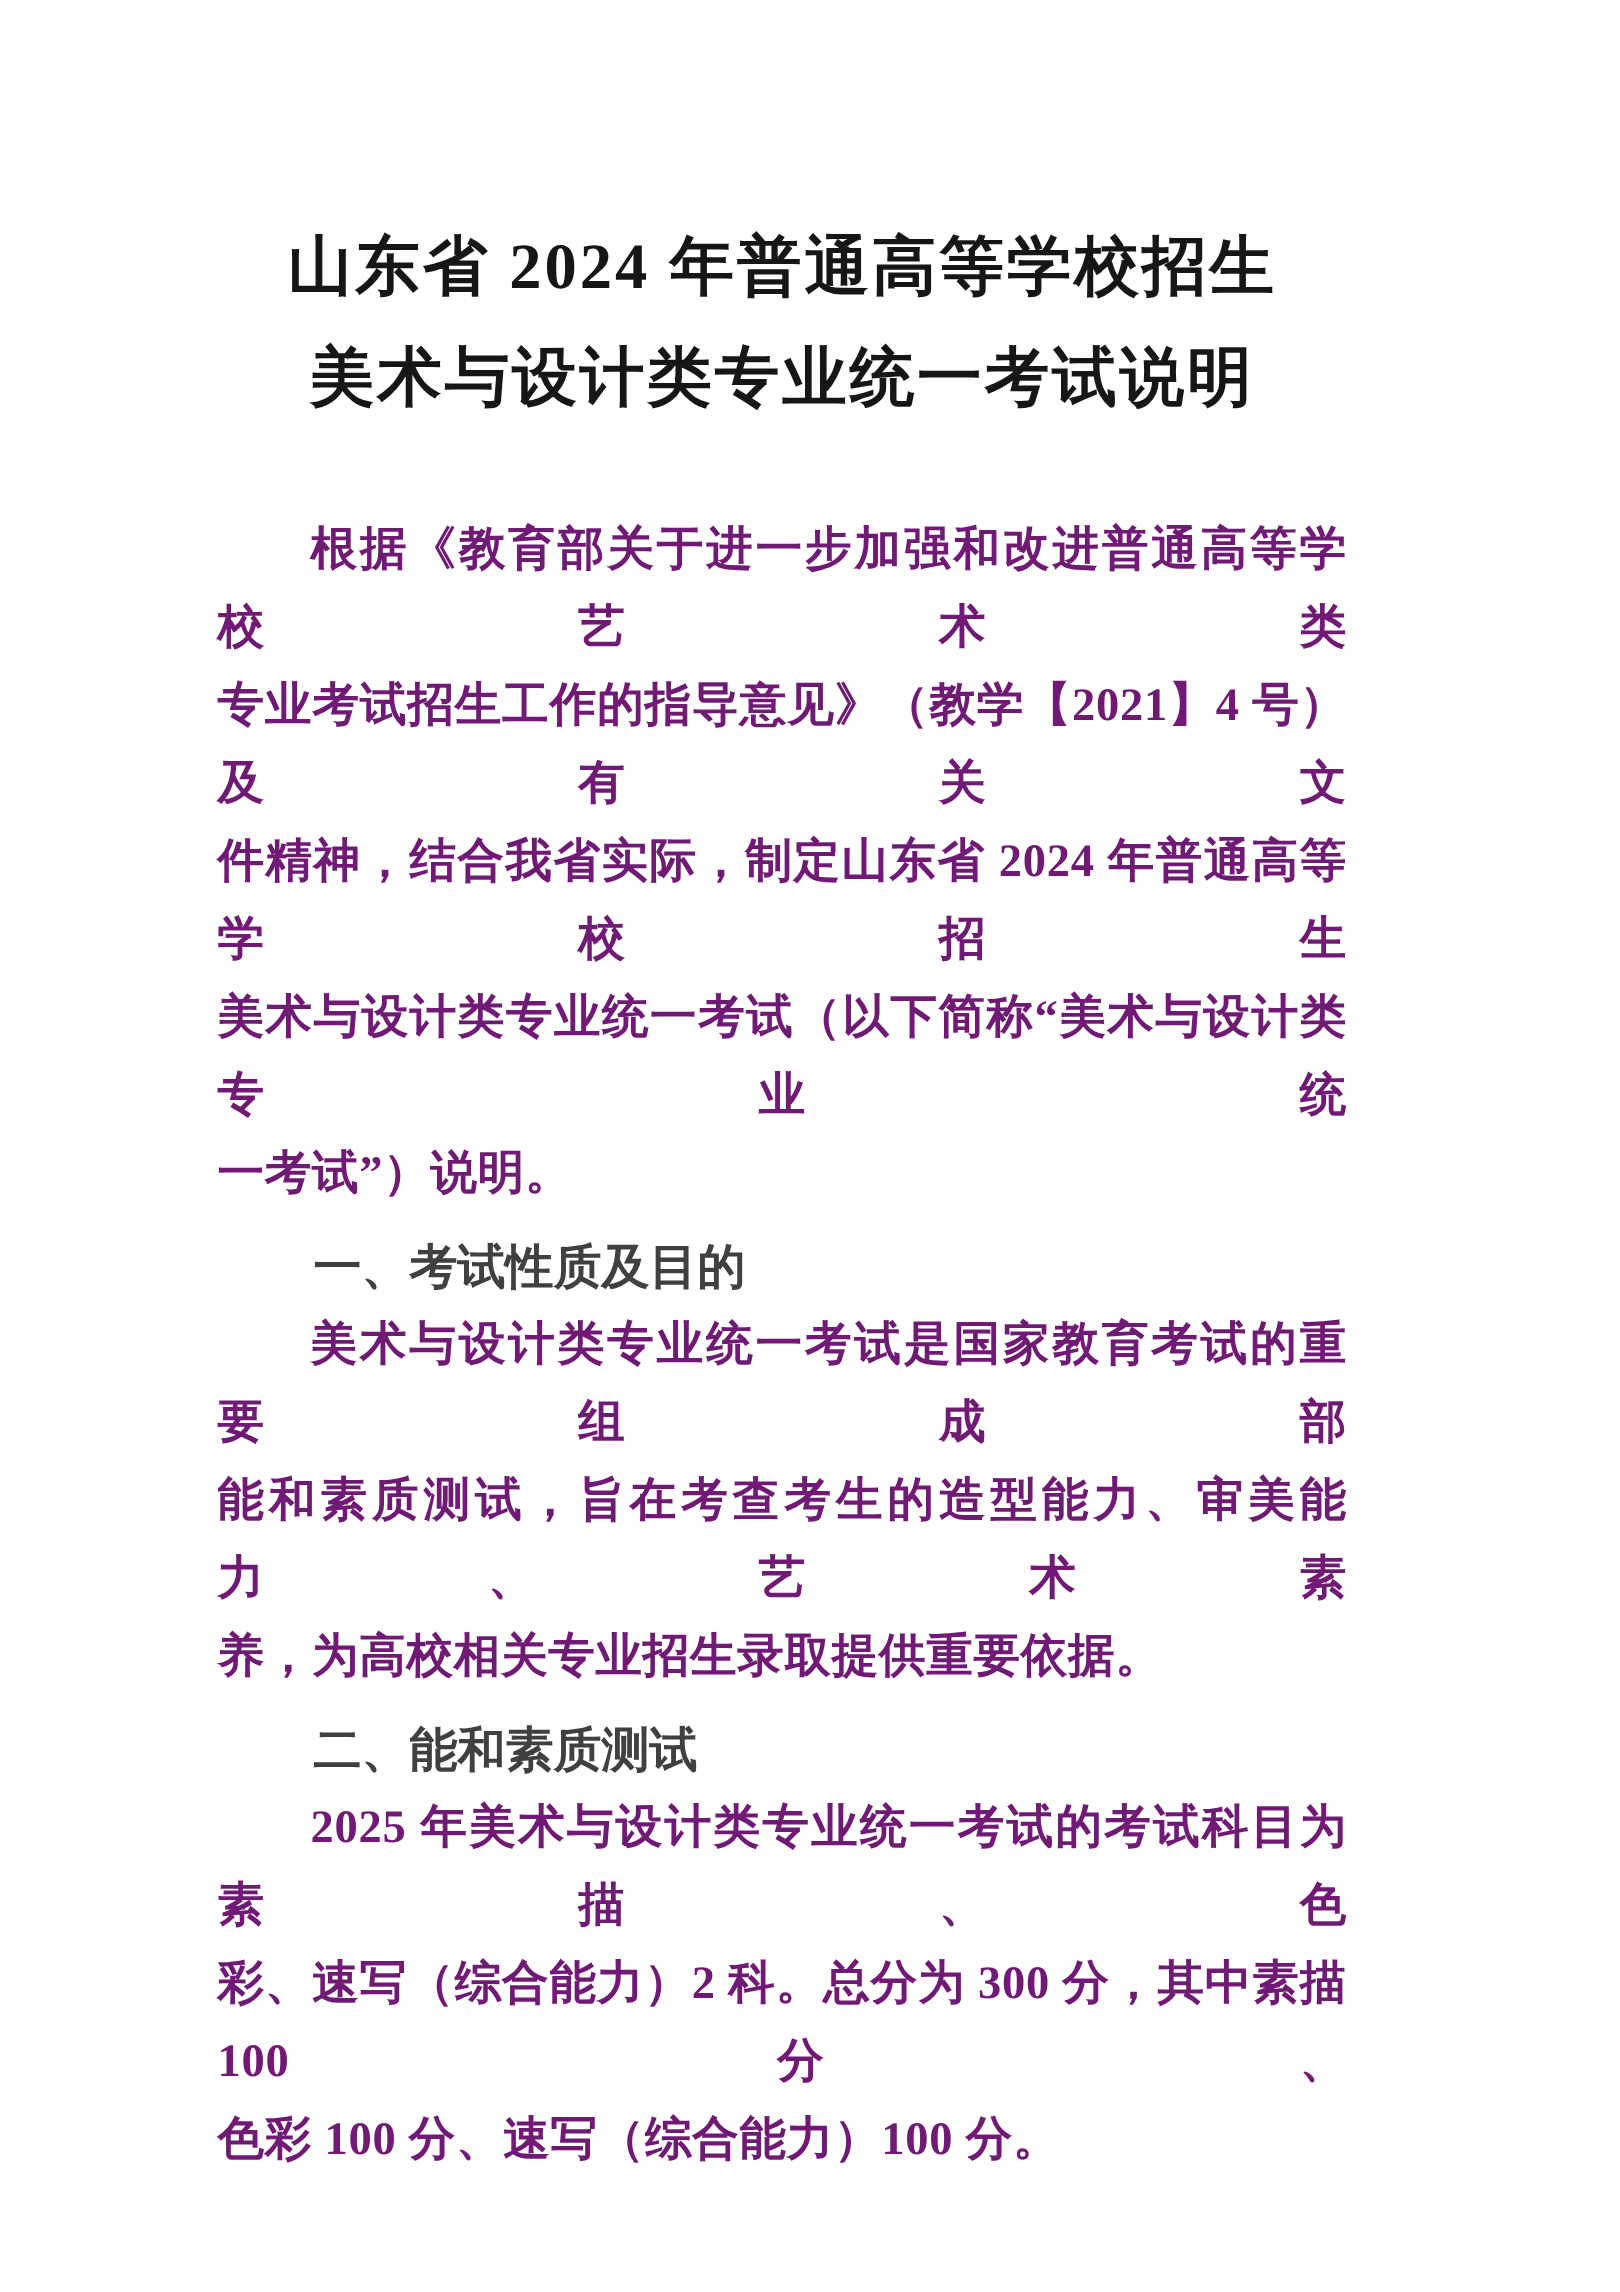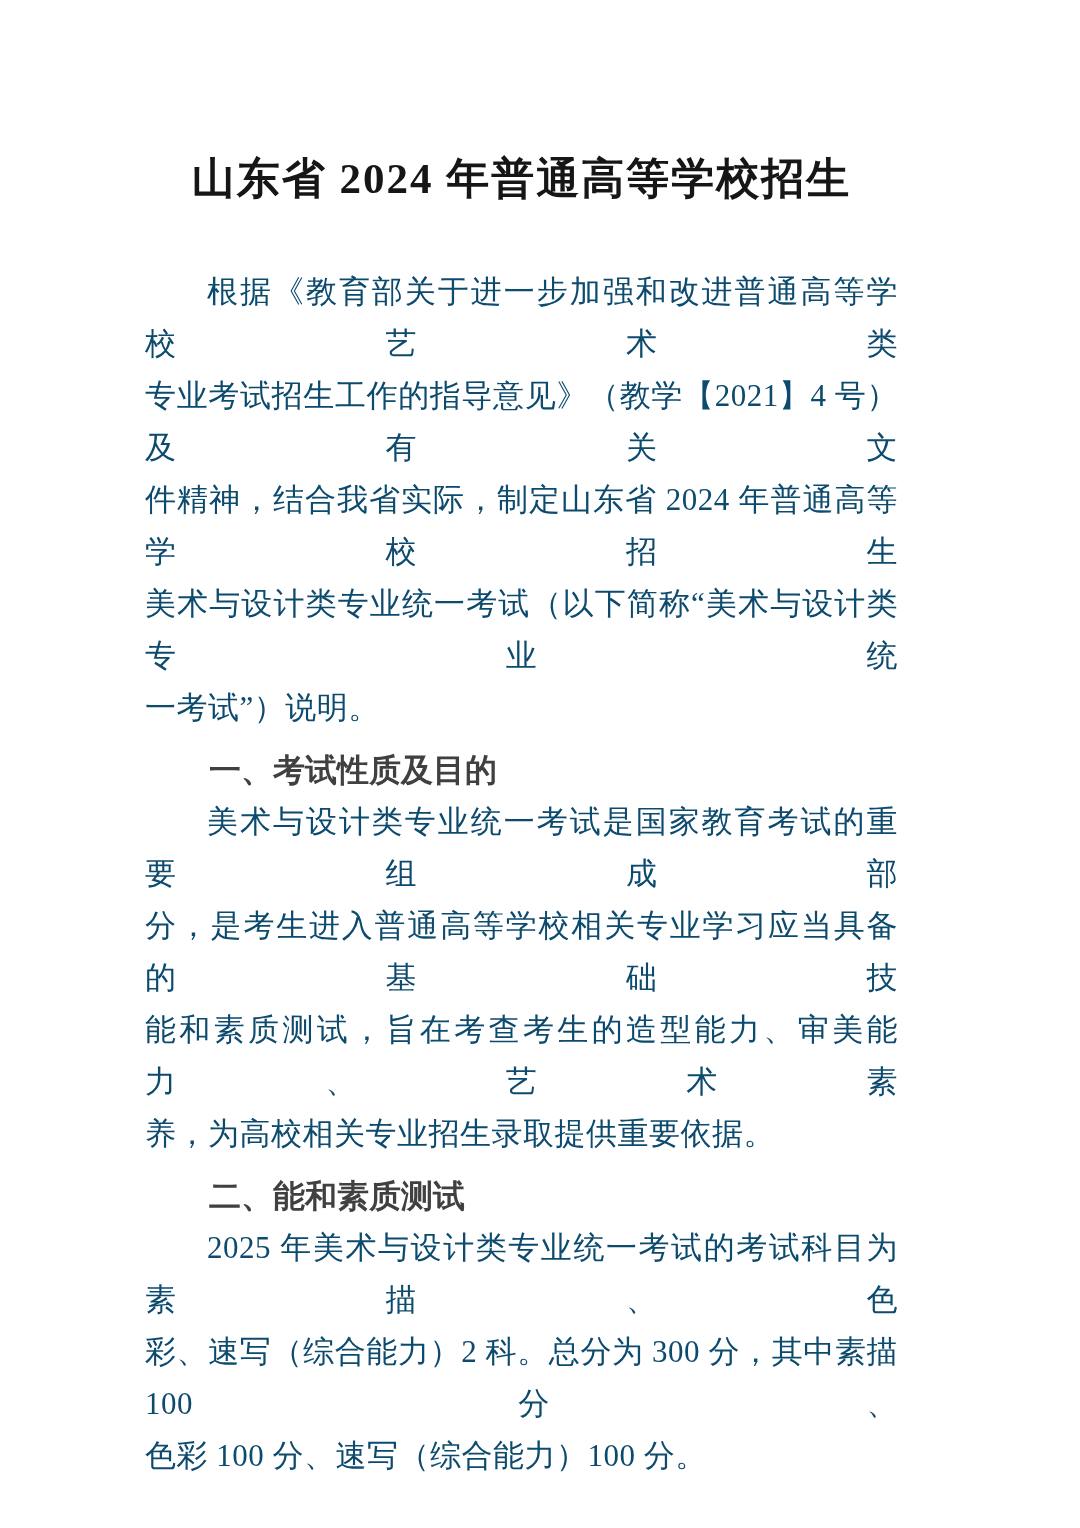--- a/index.html
+++ b/index.html
@@ -25,21 +25,22 @@
     line-height: 74px;
     letter-spacing: 2px;
     color: #161616;
   }
   .body-block { margin-top: 50px; }
   .line {
     font-size: 31px;
     line-height: 52px;
     letter-spacing: 0.5px;
     white-space: nowrap;
-    color: #0c4a6e;
+    color: #701a75;
+    font-weight: bold;
   }
   .jline {
     white-space: normal;
     text-align: justify;
     text-align-last: justify;
     text-justify: inter-character;
   }
   .ind { text-indent: 2em; }
   .heading {
     font-family: "Liberation Sans", "DejaVu Sans", sans-serif;
@@ -51,34 +52,34 @@
     color: #404040;
   }
 </style>
 </head>
 <body>
 
 <div class="page">
 
   <div class="doc-title">
     <div>山东省 2024 年普通高等学校招生</div>
+    <div>美术与设计类专业统一考试说明</div>
   </div>
 
   <div class="body-block">
     <div class="line jline ind">根据《教育部关于进一步加强和改进普通高等学校艺术类</div>
     <div class="line jline">专业考试招生工作的指导意见》（教学【2021】4 号）及有关文</div>
     <div class="line jline">件精神，结合我省实际，制定山东省 2024 年普通高等学校招生</div>
     <div class="line jline">美术与设计类专业统一考试（以下简称“美术与设计类专业统</div>
     <div class="line">一考试”）说明。</div>
   </div>
 
   <div>
     <div class="heading">一、考试性质及目的</div>
     <div class="line jline ind">美术与设计类专业统一考试是国家教育考试的重要组成部</div>
-    <div class="line jline">分，是考生进入普通高等学校相关专业学习应当具备的基础技</div>
     <div class="line jline">能和素质测试，旨在考查考生的造型能力、审美能力、艺术素</div>
     <div class="line">养，为高校相关专业招生录取提供重要依据。</div>
   </div>
 
   <div>
     <div class="heading">二、能和素质测试</div>
     <div class="line jline ind">2025 年美术与设计类专业统一考试的考试科目为素描、色</div>
     <div class="line jline">彩、速写（综合能力）2 科。总分为 300 分，其中素描 100 分、</div>
     <div class="line">色彩 100 分、速写（综合能力）100 分。</div>
   </div>

